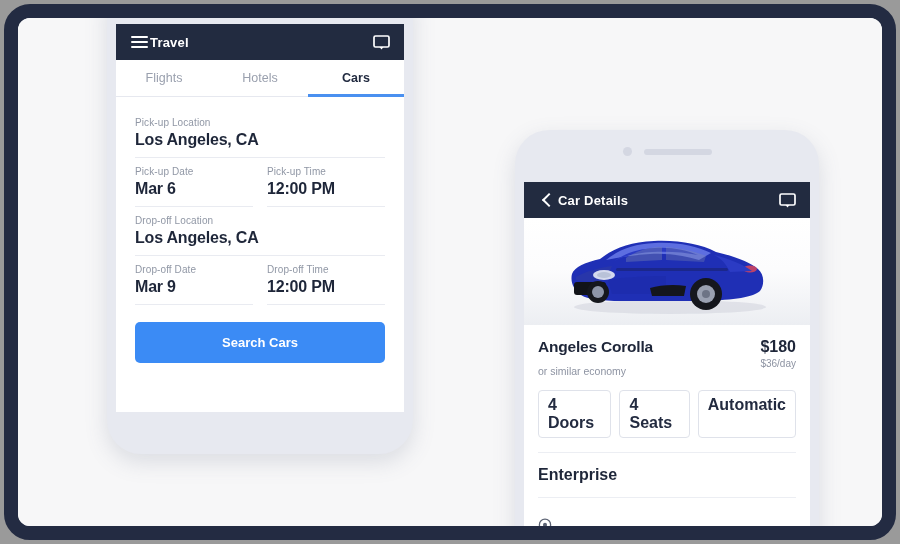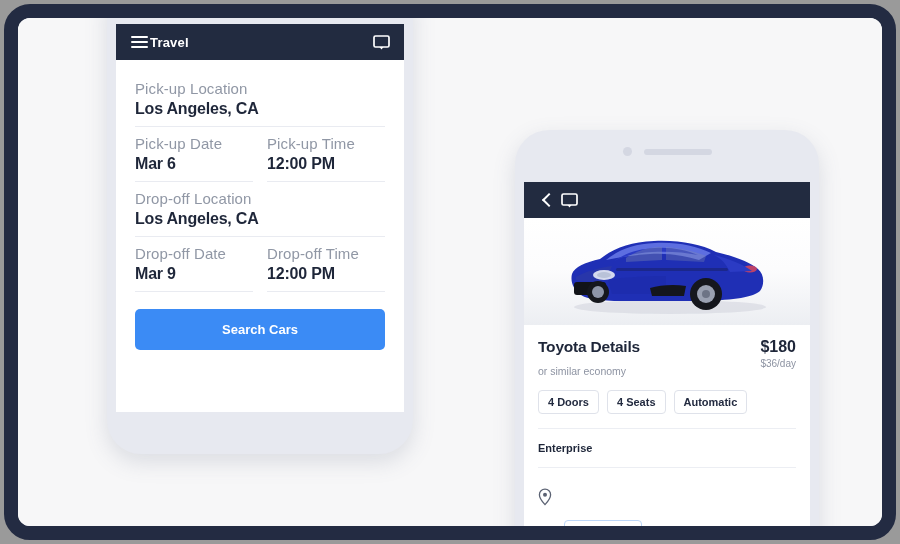--- a/index.html
+++ b/index.html
@@ -111,21 +111,21 @@
 
   
   .form { padding: 12px 19px 0 19px; background: #fff; }
   .field-row { display: flex; gap: 14px; }
   .field {
     flex: 1;
     padding: 8px 0 8px 0;
     border-bottom: 1px solid #e9ebf1;
   }
   .field-label {
-    font-size: 15px;
+    font-size: 10px;
     color: #9097a5;
     margin-bottom: 3px;
     letter-spacing: .1px;
   }
   .field-value {
     font-size: 16px;
     font-weight: bold;
     color: #1e2639;
     letter-spacing: -.2px;
   }
@@ -201,28 +201,28 @@
   .car-name { font-size: 15.5px; font-weight: bold; color: #1e2639; letter-spacing: -.2px; }
   .car-sub { font-size: 10.5px; color: #8d93a2; margin-top: 9px; }
   .car-price { font-size: 16px; font-weight: bold; color: #1e2639; text-align: right; }
   .car-perday { font-size: 10px; color: #8d93a2; text-align: right; margin-top: 2px; }
 
   .chips { display: flex; gap: 8px; padding: 13px 0 14px 0; border-bottom: 1px solid #eceef3; }
   .chip {
     border: 1px solid #dfe2ea;
     border-radius: 4px;
     padding: 5px 9px;
-    font-size: 11px;
+    font-size: 16px;
     font-weight: bold;
     color: #232b40;
   }
 
   .vendor {
     padding: 13px 0 13px 0;
-    font-size: 11px;
+    font-size: 16px;
     font-weight: bold;
     color: #1e2639;
     border-bottom: 1px solid #eceef3;
   }
 
   .pickup { display: flex; gap: 11px; padding: 13px 0 0 0; }
   .pin-icon { flex: 0 0 15px; padding-top: 7px; color: #5b6273; }
   .pickup-label { font-size: 9.5px; color: #9097a5; }
   .pickup-addr { font-size: 11.5px; font-weight: bold; color: #1e2639; margin-top: 2px; letter-spacing: -.1px; }
 
@@ -259,20 +259,25 @@
         </div>
         <div class="appbar-title">Travel</div>
         <div class="icon-btn">
           <svg width="17" height="15" viewBox="0 0 17 15">
             <rect x="1" y="1" width="15" height="11" rx="1.5" fill="none" stroke="#fff" stroke-width="1.7"></rect>
             <path d="M6.5 12 L8.5 14.4 L10.5 12 Z" fill="#fff"></path>
           </svg>
         </div>
       </div>
 
+      <div class="tabs">
+        <div class="tab">Flights</div>
+        <div class="tab">Hotels</div>
+        <div class="tab active">Cars</div>
+      </div>
 
       <div class="form">
 
         <div class="field-row">
           <div class="field">
             <div class="field-label">Pick-up Location</div>
             <div class="field-value">Los Angeles, CA</div>
           </div>
         </div>
 
@@ -317,20 +322,21 @@
       <div class="cam"></div>
       <div class="speaker"></div>
     </div>
 
     <div class="screen" id="screen-right">
 
       <div class="appbar">
         <div class="icon-btn">
           <div class="back-chevron"></div>
         </div>
+        <div class="appbar-title">Car Details</div>
         <div class="icon-btn">
           <svg width="17" height="15" viewBox="0 0 17 15">
             <rect x="1" y="1" width="15" height="11" rx="1.5" fill="none" stroke="#fff" stroke-width="1.7"></rect>
             <path d="M6.5 12 L8.5 14.4 L10.5 12 Z" fill="#fff"></path>
           </svg>
         </div>
       </div>
 
       <div class="car-photo">
         <svg width="226" height="100" viewBox="0 0 226 100">
@@ -358,21 +364,21 @@
           <path d="M112 25 C126 26 140 29 152 34 L150 40 L112 38 Z" fill="#8891ad" opacity=".3"></path>
           <path d="M160 33 C176 37 190 43 198 49 L176 50 C172 42 168 37 160 33 Z" fill="#2b3bc4"></path>
           <rect x="62" y="46" width="112" height="3" rx="1.5" fill="#111" opacity=".25"></rect>
         </svg>
       </div>
 
       <div class="detail-body">
 
         <div class="car-head">
           <div>
-            <div class="car-name">Toyota Details</div>
+            <div class="car-name">Angeles Corolla</div>
             <div class="car-sub">or similar economy</div>
           </div>
           <div>
             <div class="car-price">$180</div>
             <div class="car-perday">$36/day</div>
           </div>
         </div>
 
         <div class="chips">
           <div class="chip">4 Doors</div>

